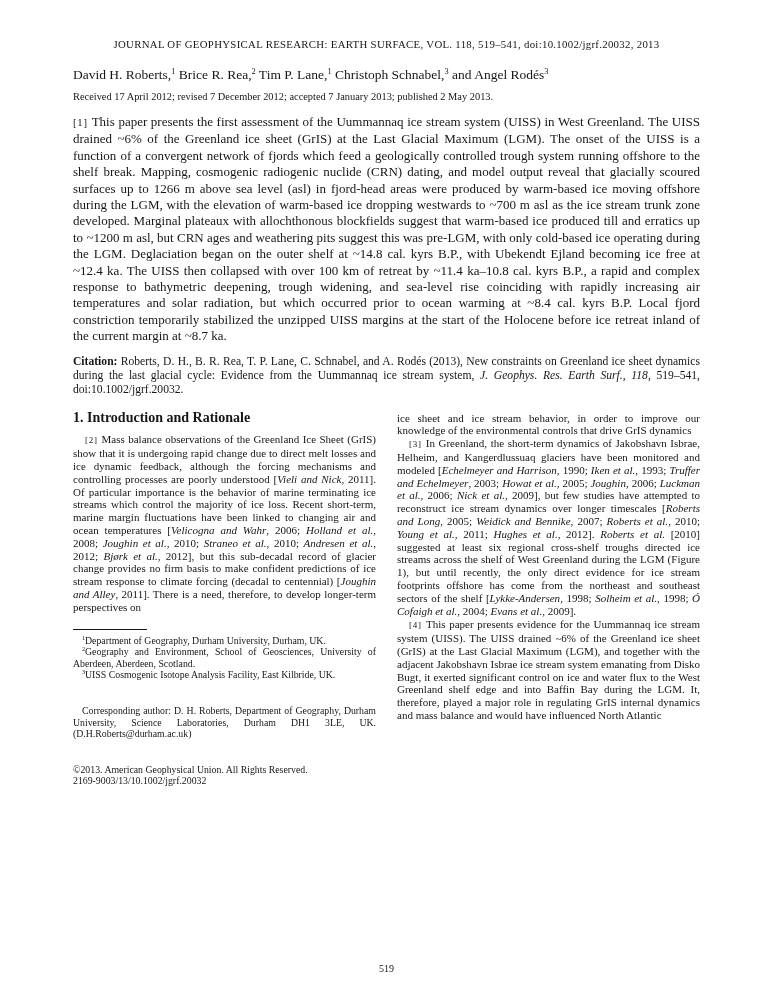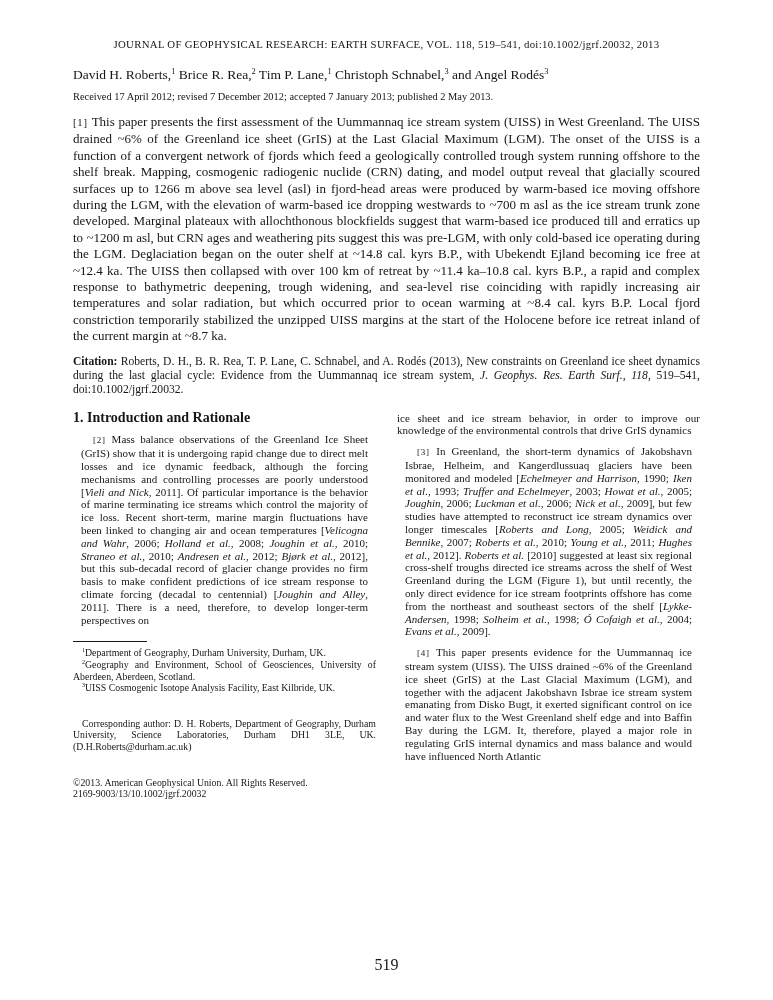--- a/index.html
+++ b/index.html
@@ -65,21 +65,21 @@
     line-height: 12.8px;
     text-align: justify;
   }
   .section-heading {
     margin: 0 0 9px 0;
     font-size: 14px;
     font-weight: bold;
     text-align: left;
   }
   .para {
-    margin: 8px;
+    margin: 0;
     text-indent: 12px;
   }
   .para + .para { margin-top: 1px; }
   .cont {
     margin: 0;
     text-indent: 0;
   }
   .footnotes {
     margin-top: 15px;
     font-size: 9.8px;
@@ -97,21 +97,21 @@
     text-indent: 9px;
   }
   .fn-block { margin-top: 24px; }
   .fn-flush { text-indent: 0; }
   .page-number {
     position: absolute;
     bottom: 26px;
     left: 0;
     width: 100%;
     text-align: center;
-    font-size: 16px;
+    font-size: 10px;
   }
   .it { font-style: italic; }
   .bd { font-weight: bold; }
   .pn { font-size: 0.82em; letter-spacing: 0.8px; }
   sup {
     font-size: 0.62em;
     vertical-align: super;
     line-height: 0;
   }
 </style>

